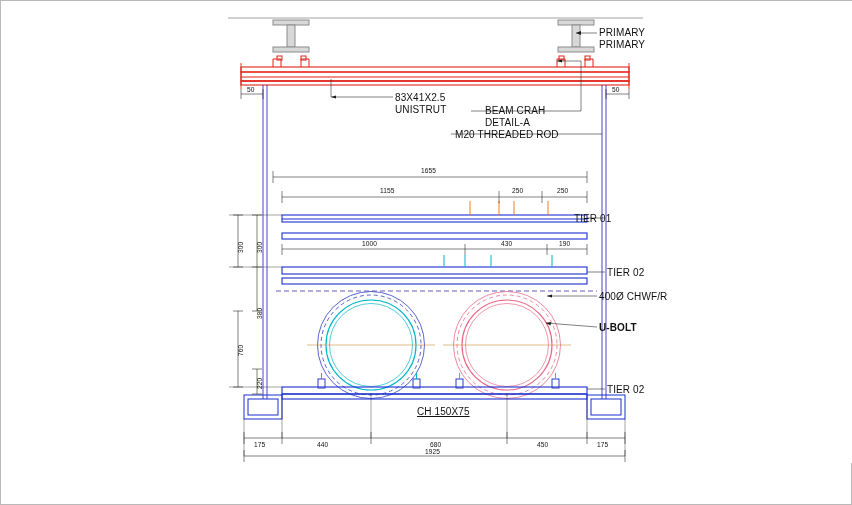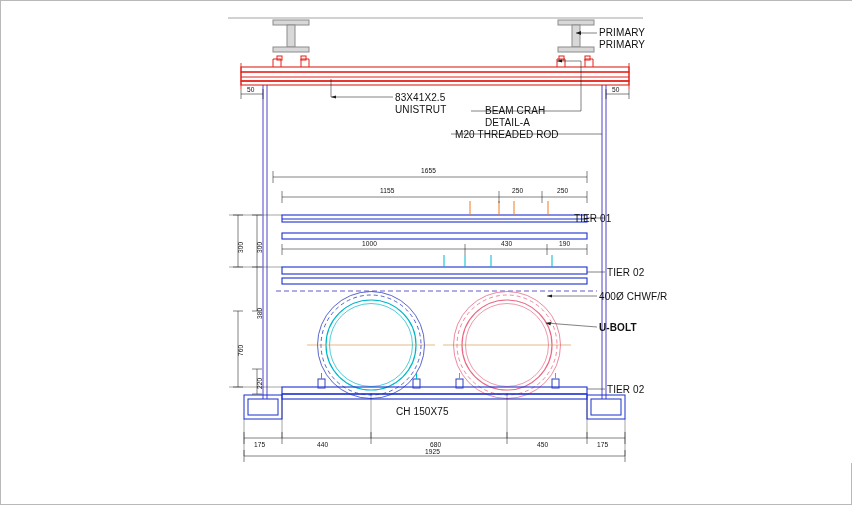--- a/index.html
+++ b/index.html
@@ -296,21 +296,21 @@
       <span style="margin-left:0;display:inline-block">DETAIL-A</span>
     </div>
 
     <div class="lbl" style="left:454px;top:128px;">M20 THREADED ROD</div>
 
     <div class="lbl" style="left:573px;top:212px;">TIER 01</div>
     <div class="lbl" style="left:606px;top:266px;">TIER 02</div>
     <div class="lbl" style="left:598px;top:290px;">400Ø CHWF/R</div>
     <div class="lbl" style="left:598px;top:321px;font-weight:bold;">U-BOLT</div>
     <div class="lbl" style="left:606px;top:383px;">TIER 02</div>
-    <div class="lbl" style="left:395px;top:405px;">CH 150X75</div>
+    <div class="lbl" style="left:416px;top:405px;text-decoration:underline;">CH 150X75</div>
 
     <div class="lbl dim" style="left:246px;top:85px;">50</div>
     <div class="lbl dim" style="left:611px;top:85px;">50</div>
 
     <div class="lbl dim" style="left:420px;top:166px;">1655</div>
 
     <div class="lbl dim" style="left:379px;top:186px;">1155</div>
     <div class="lbl dim" style="left:511px;top:186px;">250</div>
     <div class="lbl dim" style="left:556px;top:186px;">250</div>
 

